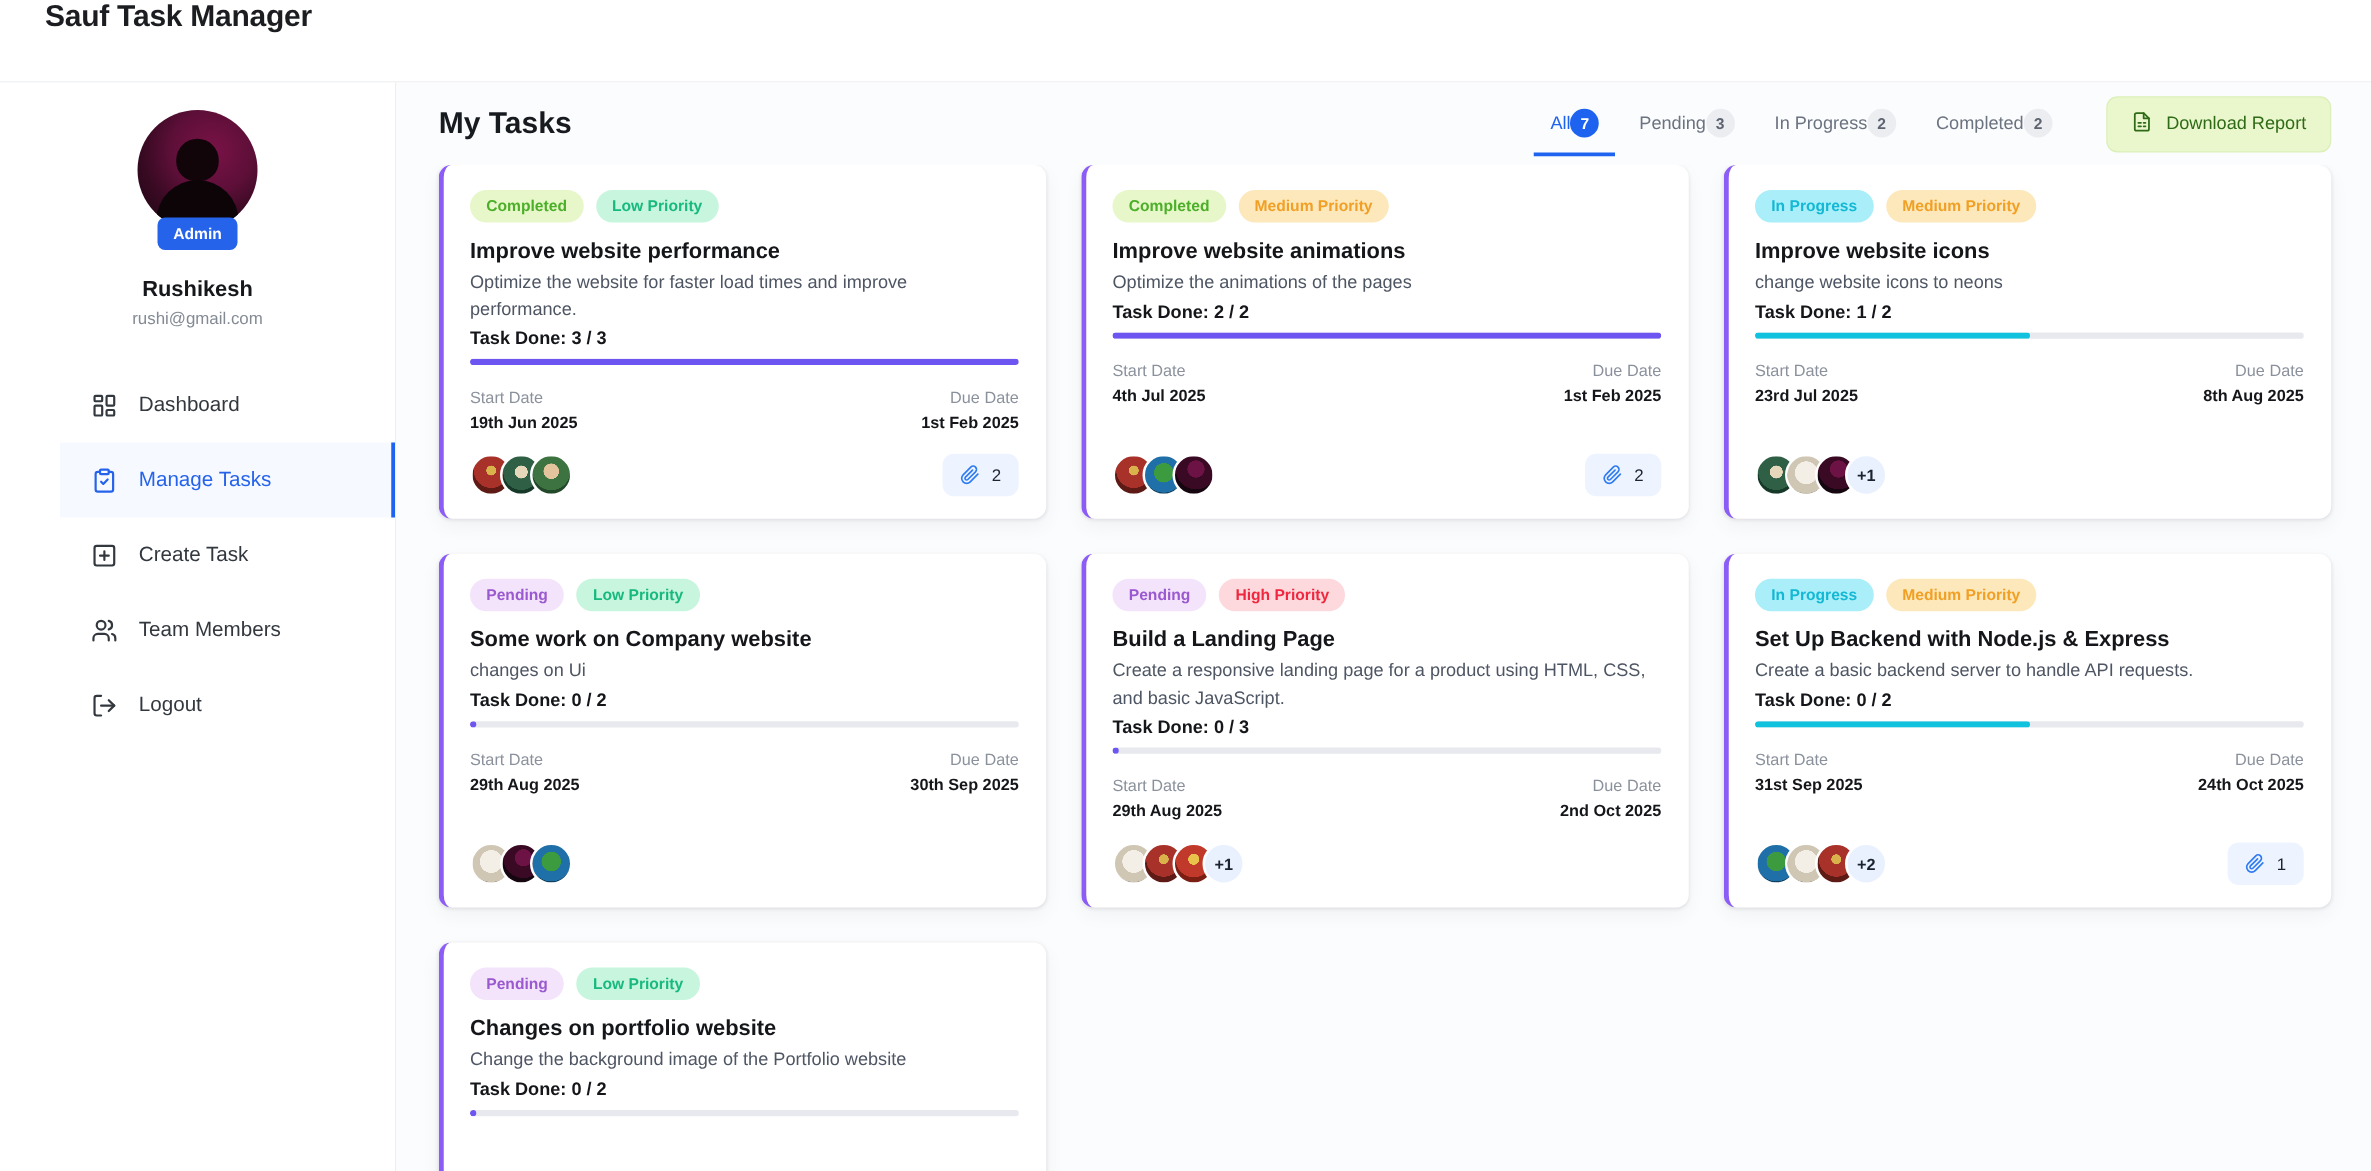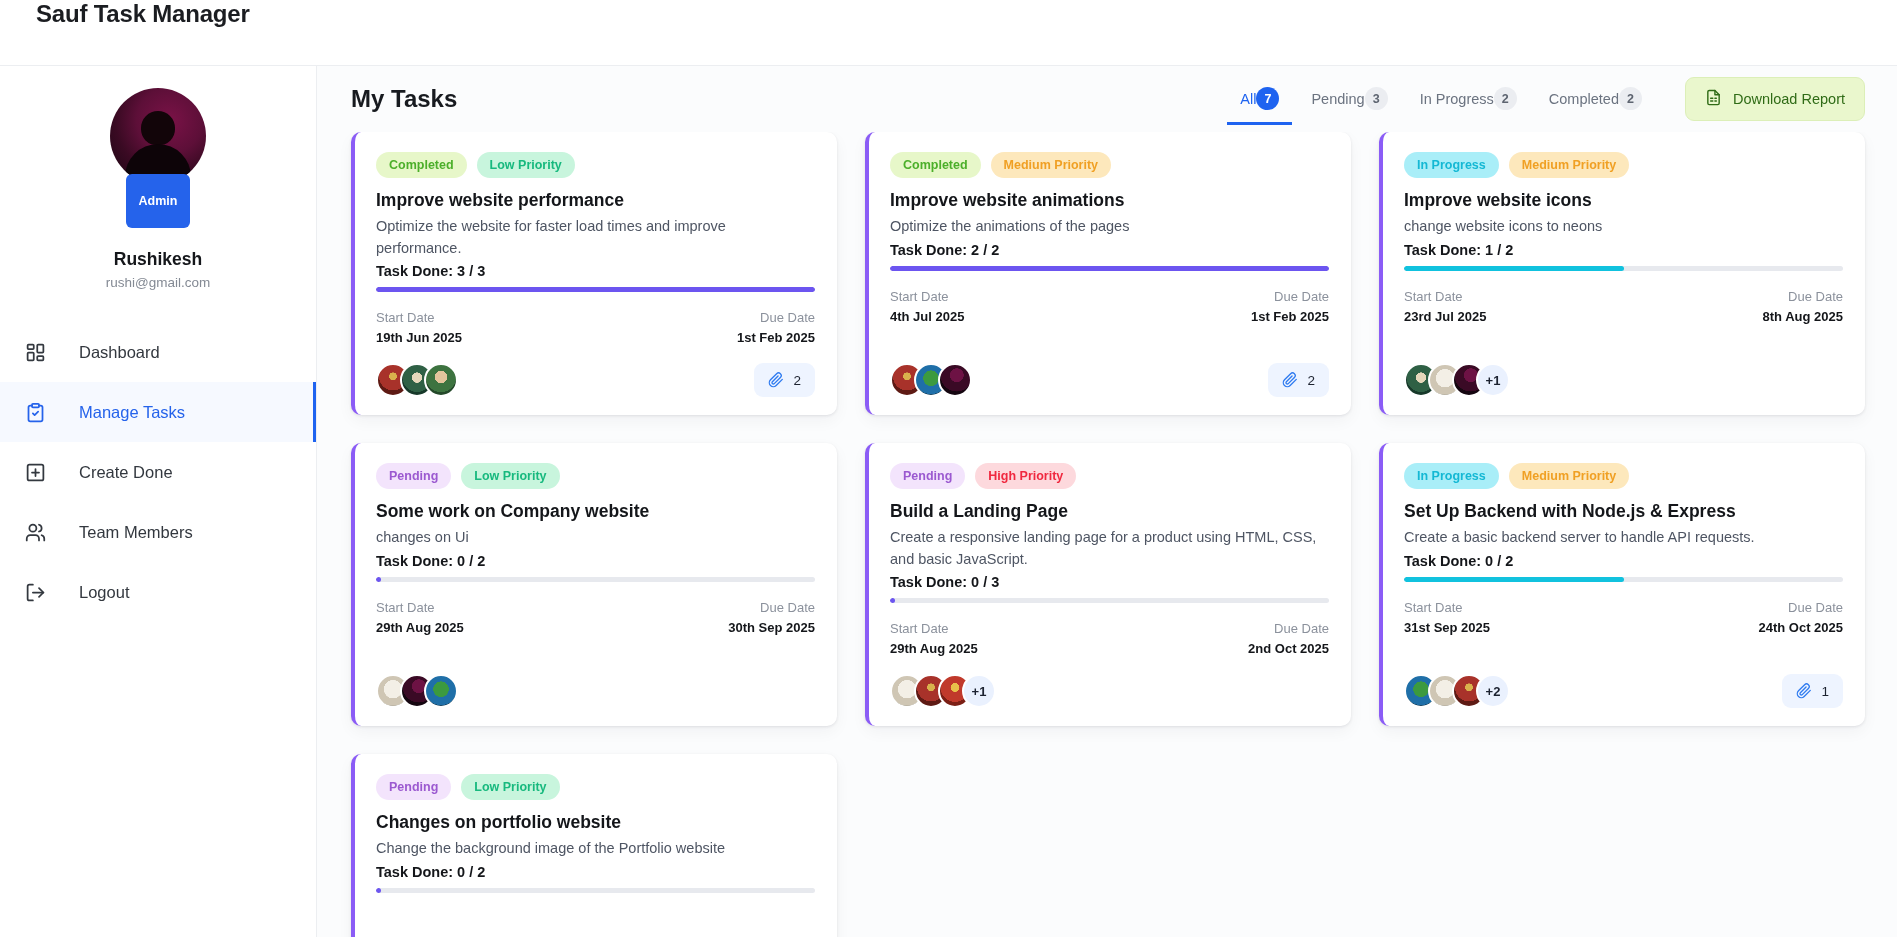--- a/index.html
+++ b/index.html
@@ -52,38 +52,39 @@
     content: ""; position: absolute; left: 50%; bottom: -6px;
     transform: translateX(-50%);
     width: 66px; height: 46px; border-radius: 34px 34px 0 0;
     background: #0d0408;
   }
   .badge-admin {
     margin-top: -10px;
     background: #2563eb;
     color: #ffffff;
     font-size: 12.5px; font-weight: 700;
-    padding: 20px 13px; border-radius: 6px;
+    padding: 6px 13px; border-radius: 6px;
     position: relative; z-index: 3;
   }
   .profile-name {
     margin-top: 21px;
     font-size: 17.5px; font-weight: 700; color: #15171b;
   }
   .profile-email {
     margin-top: 5px; font-size: 13.5px; color: #848a94;
   }
 
   .nav { margin-top: 32px; }
   .nav-item {
-    display: flex; align-items: center; gap: 32px;
+    display: flex; align-items: center; gap: 16px;
     height: 60px; padding-left: 24px;
     color: #33383f; font-size: 16.5px; font-weight: 400;
     cursor: pointer; position: relative;
     background: transparent;
+    margin-left: 48px;
   }
   .nav-item.active {
     background: #f6f9ff;
     color: #2563eb;
     font-weight: 500;
   }
   .nav-item.active::after {
     content: ""; position: absolute; right: 0; top: 0;
     width: 3px; height: 100%; background: #1e63f0;
   }
@@ -253,21 +254,21 @@
         <span>Manage Tasks</span>
       </div>
 
       <div class="nav-item">
         <span class="nav-icon">
           <svg width="21" height="21" viewBox="0 0 24 24" fill="none" stroke="currentColor" stroke-width="2" stroke-linecap="round">
             <rect x="3" y="3" width="18" height="18" rx="2"></rect>
               <path d="M12 8v8M8 12h8"></path>
           </svg>
         </span>
-        <span>Create Done</span>
+        <span>Create Task</span>
       </div>
 
       <div class="nav-item">
         <span class="nav-icon">
           <svg width="21" height="21" viewBox="0 0 24 24" fill="none" stroke="currentColor" stroke-width="2" stroke-linecap="round" stroke-linejoin="round">
             <path d="M16 21v-2a4 4 0 0 0-4-4H6a4 4 0 0 0-4 4v2"></path>
               <circle cx="9" cy="7" r="4"></circle>
             <path d="M22 21v-2a4 4 0 0 0-3-3.87"></path>
               <path d="M16 3.13a4 4 0 0 1 0 7.75"></path>
           </svg>

